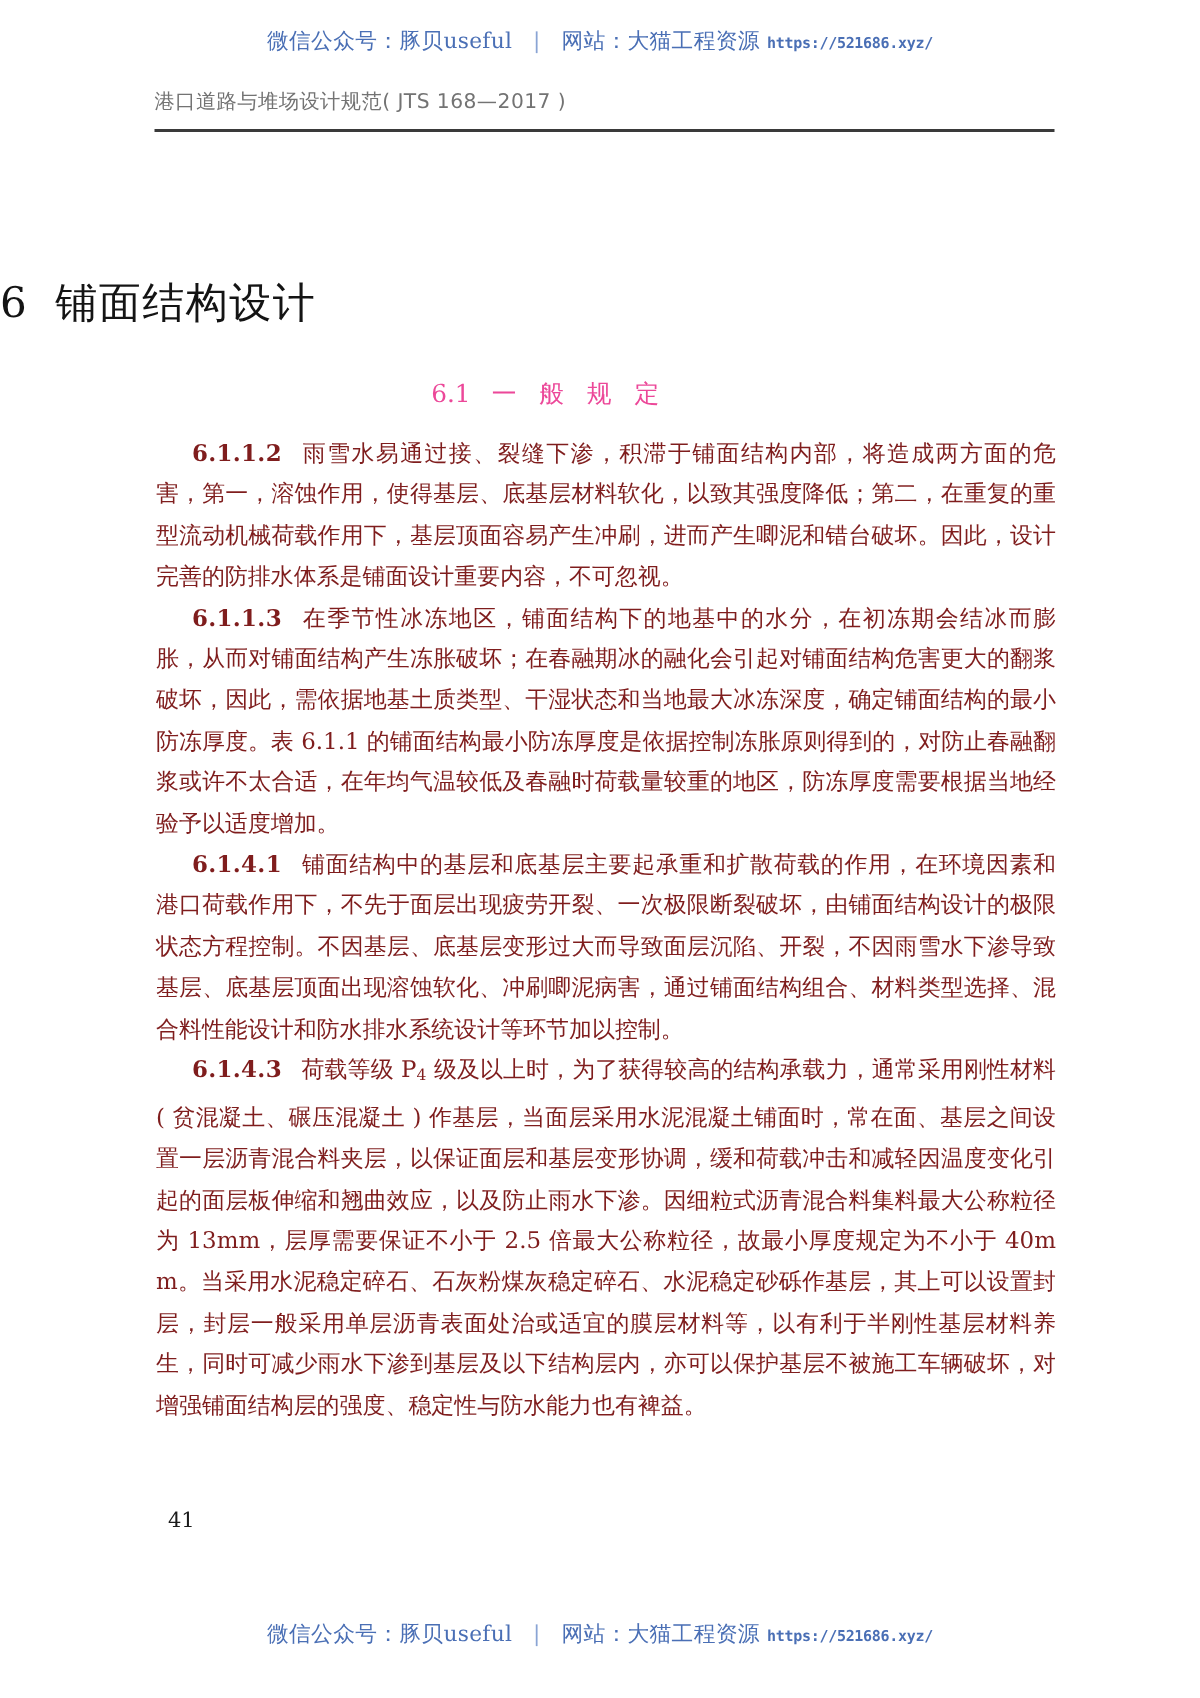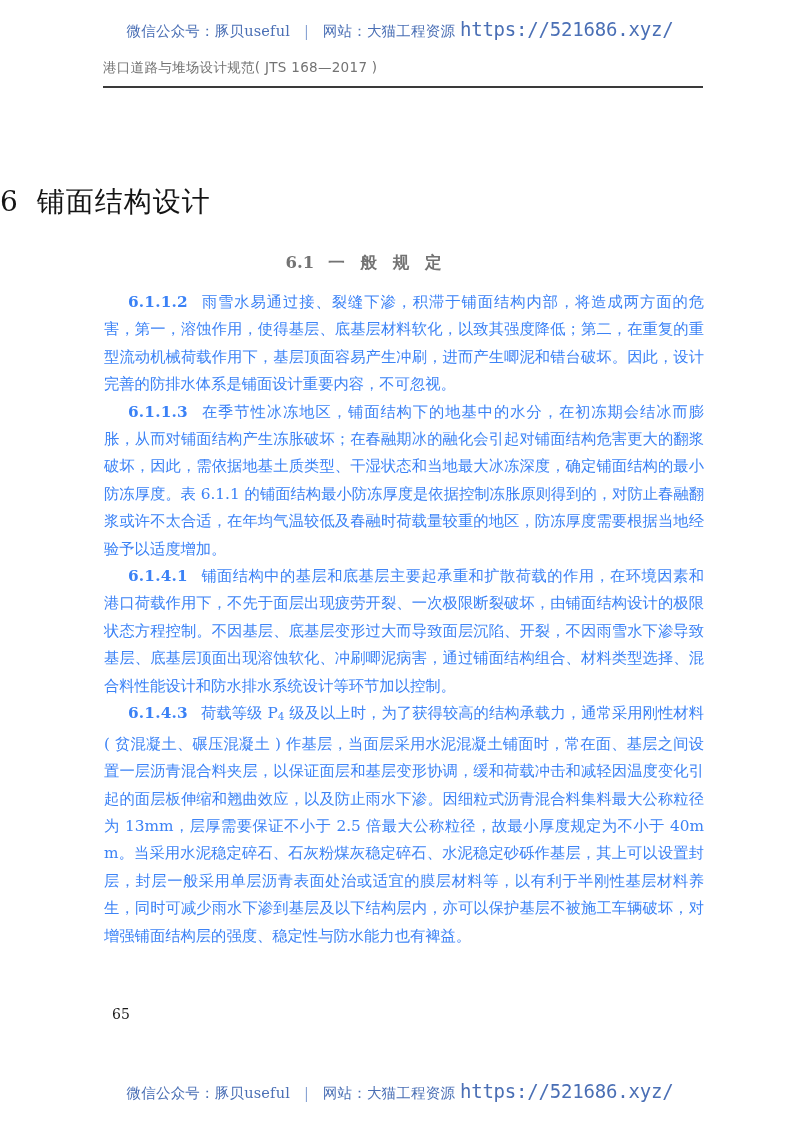--- a/index.html
+++ b/index.html
@@ -30,22 +30,23 @@
   }
   .watermark-top { top: 18px; }
   .watermark-bottom { top: 1080px; }
   .watermark .sep {
     display: inline-block;
     margin: 0 9px;
     color: #8aa4d4;
   }
   .watermark .url {
     font-family: "DejaVu Sans Mono", "Liberation Mono", monospace;
-    font-size: 19px;
+    font-size: 10px;
     letter-spacing: -0.2px;
+    font-weight: bold;
   }
   .watermark .wm-seg { display: inline; }
 
   
   .running-head {
     position: absolute;
     left: 103px;
     top: 57px;
     width: 620px;
   }
@@ -80,42 +81,42 @@
   .chapter-title .num { margin-right: 18px; font-family: "DejaVu Serif", "Liberation Serif", serif; font-weight: normal;}
   .chapter-title .name { font-weight: normal; }
 
   .section-title {
     position: absolute;
     left: 0;
     top: 252px;
     width: 732px;
     text-align: center;
     font-size: 16.5px;
-    font-weight: bold;
-    color: #737373;
+    font-weight: normal;
+    color: #ec4899;
     font-family: "DejaVu Serif", "Liberation Serif", serif;
   }
   .section-title .sec-num { margin-right: 14px; }
   .section-title .sec-name { letter-spacing: 5px; }
 
   
   .body-col {
     position: absolute;
     left: 104px;
     top: 289px;
     width: 600px;
   }
   p.para {
     margin: 0;
     font-size: 15.3px;
     line-height: 27.4px;
     text-align: justify;
     text-justify: inter-ideograph;
     text-indent: 0;
-    color: #3b82f6;
+    color: #7f1d1d;
     word-break: break-all;
   }
   p.para .clause {
     font-weight: bold;
     font-family: "DejaVu Serif", "Liberation Serif", serif;
     letter-spacing: 0.2px;
   }
   p.para .lead { display: inline-block; width: 24px; }
   p.para .gap { display: inline-block; width: 13px; }
   sub {
@@ -161,20 +162,20 @@
 
   <p class="para"><span class="lead"></span><span class="clause">6.1.1.3</span><span class="gap"></span><span>在季节性冰冻地区，铺面结构下的地基中的水分，在初冻期会结冰而膨胀，从而对铺面结构产生冻胀破坏；在春融期冰的融化会引起对铺面结构危害更大的翻浆破坏，因此，需依据地基土质类型、干湿状态和当地最大冰冻深度，确定铺面结构的最小防冻厚度。表 6.1.1 的铺面结构最小防冻厚度是依据控制冻胀原则得到的，对防止春融翻浆或许不太合适，在年均气温较低及春融时荷载量较重的地区，防冻厚度需要根据当地经验予以适度增加。</span></p>
 
   <p class="para"><span class="lead"></span><span class="clause">6.1.4.1</span><span class="gap"></span><span>铺面结构中的基层和底基层主要起承重和扩散荷载的作用，在环境因素和港口荷载作用下，不先于面层出现疲劳开裂、一次极限断裂破坏，由铺面结构设计的极限状态方程控制。不因基层、底基层变形过大而导致面层沉陷、开裂，不因雨雪水下渗导致基层、底基层顶面出现溶蚀软化、冲刷唧泥病害，通过铺面结构组合、材料类型选择、混合料性能设计和防水排水系统设计等环节加以控制。</span></p>
 
   <p class="para"><span class="lead"></span><span class="clause">6.1.4.3</span><span class="gap"></span><span>荷载等级 P<sub>4</sub> 级及以上时，为了获得较高的结构承载力，通常采用刚性材料 ( 贫混凝土、碾压混凝土 ) 作基层，当面层采用水泥混凝土铺面时，常在面、基层之间设置一层沥青混合料夹层，以保证面层和基层变形协调，缓和荷载冲击和减轻因温度变化引起的面层板伸缩和翘曲效应，以及防止雨水下渗。因细粒式沥青混合料集料最大公称粒径为 13mm，层厚需要保证不小于 2.5 倍最大公称粒径，故最小厚度规定为不小于 40mm。当采用水泥稳定碎石、石灰粉煤灰稳定碎石、水泥稳定砂砾作基层，其上可以设置封层，封层一般采用单层沥青表面处治或适宜的膜层材料等，以有利于半刚性基层材料养生，同时可减少雨水下渗到基层及以下结构层内，亦可以保护基层不被施工车辆破坏，对增强铺面结构层的强度、稳定性与防水能力也有裨益。</span></p>
 
 
 </div>
 
-<div class="folio">65</div>
+<div class="folio">41</div>
 
 <div class="watermark watermark-bottom">
   <span class="wm-seg">微信公众号：豚贝useful</span>
   <span class="sep">|</span>
   <span class="wm-seg">网站：大猫工程资源</span>
   <span class="url">https://521686.xyz/</span>
 </div>
 
 </body></html>

